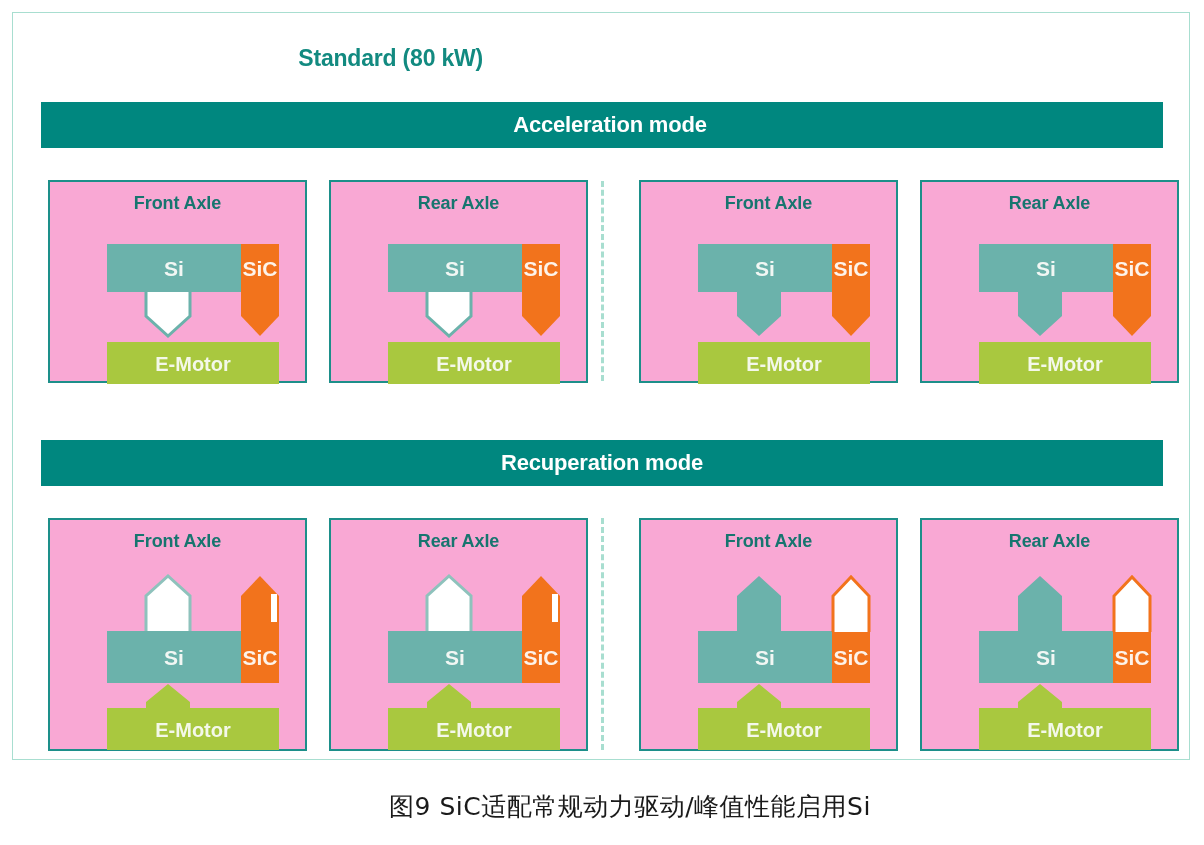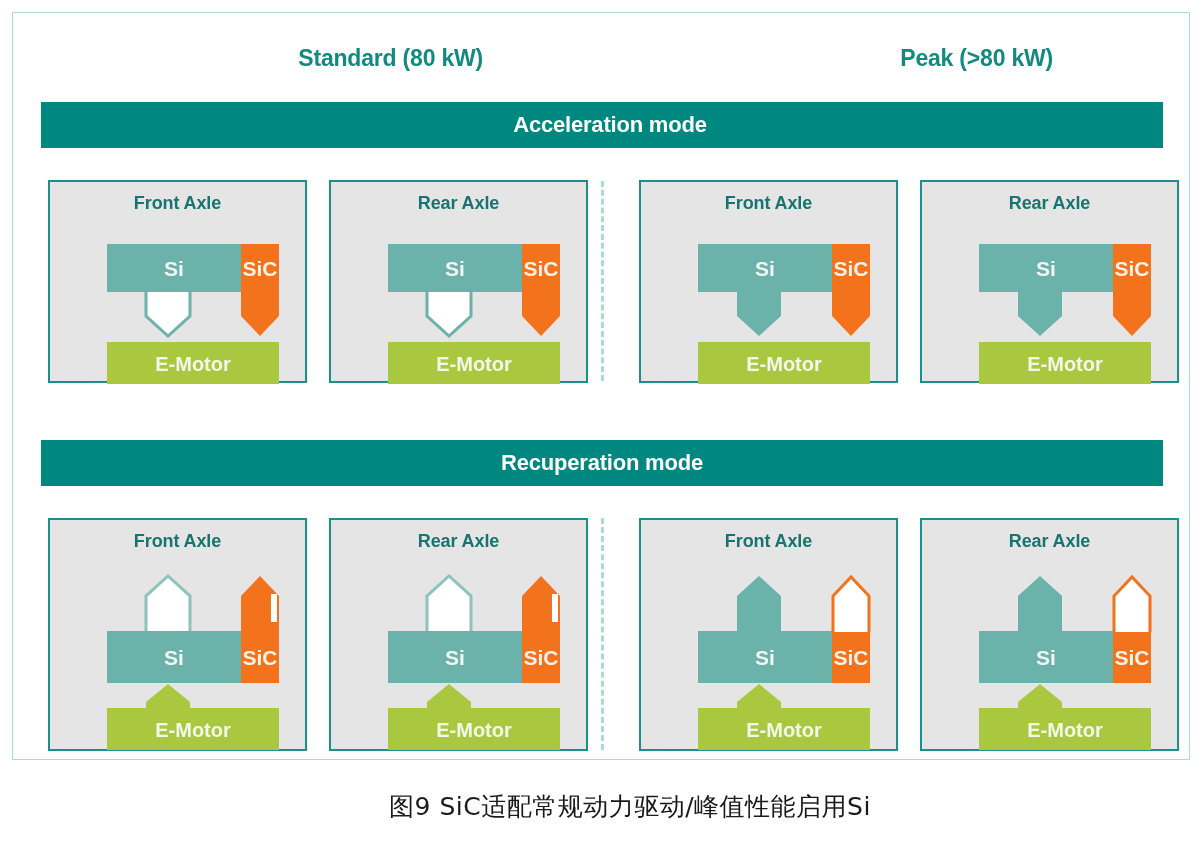--- a/index.html
+++ b/index.html
@@ -67,21 +67,21 @@
     width: 0;
     border-left: 3px dashed #a8ded0;
   }
   #divider-acceleration { top: 168px; height: 200px; }
   #divider-recuperation { top: 505px; height: 232px; }
 
   
   .axle-panel {
     position: absolute;
     border: 2.5px solid #1d8f8a;
-    background: #e5e5e5;
+    background: #f9a8d4;
     box-sizing: border-box;
   }
   .panel-title {
     position: absolute;
     top: 11px;
     left: 0;
     width: 100%;
     text-align: center;
     font-size: 18px;
     font-weight: bold;
@@ -121,21 +121,20 @@
     letter-spacing: 0.5px;
     margin-left: 28px;
   }
 </style>
 </head>
 <body>
 
 <div id="figure-frame">
 
   <div class="col-heading" id="heading-standard">Standard (80 kW)</div>
-  <div class="col-heading" id="heading-peak">Peak (&gt;80 kW)</div>
 
   <div class="mode-banner" id="banner-acceleration">Acceleration mode</div>
 
   <div class="mode-banner" id="banner-recuperation">Recuperation mode</div>
 
   <div class="divider" id="divider-acceleration"></div>
   <div class="divider" id="divider-recuperation"></div>
 
   <div class="row-accel">
 

